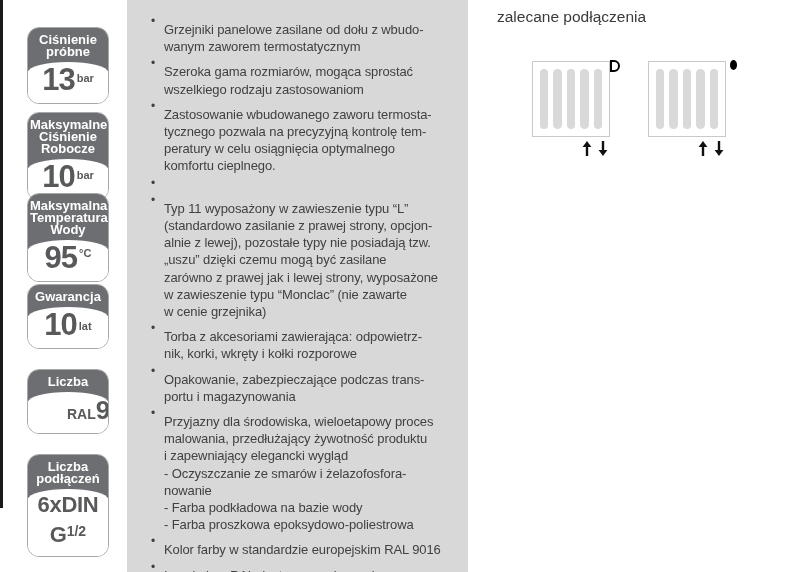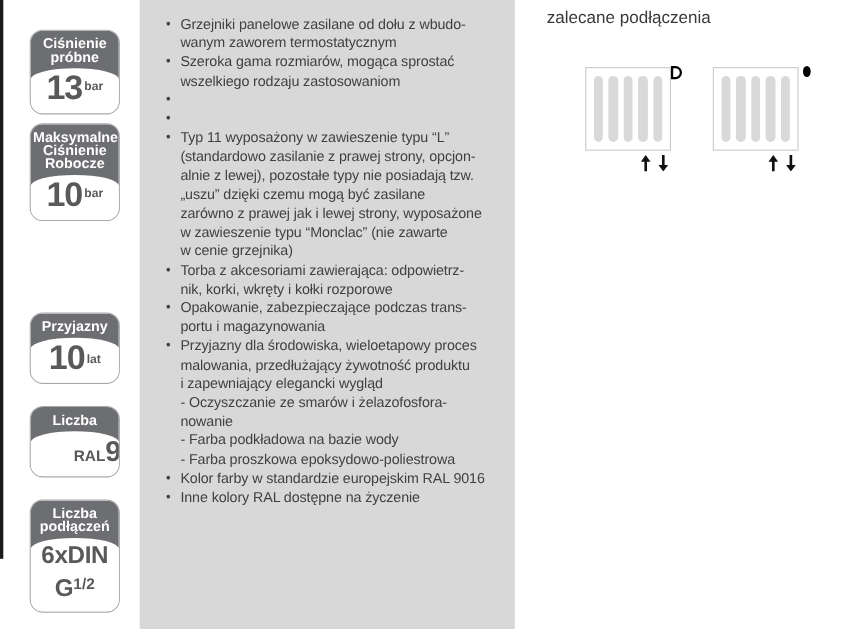--- a/index.html
+++ b/index.html
@@ -36,21 +36,21 @@
   .din-sup { font-size:14px; font-weight:bold; color:#58595b; vertical-align:super; }
 
   
   .features-panel {
     position:absolute; left:127px; top:0; width:341px; height:572px;
     background:#d8d8d8; padding:13px 8px 0 24px;
   }
   .features-list { list-style:none; }
   .features-list li { display:flex; align-items:flex-start; }
   .bullet { width:13px; flex:0 0 13px; font-size:12px; line-height:17.2px; color:#414042; }
-  .f-text { white-space:pre-line; font-size:13px; line-height:17.2px; color:#414042; letter-spacing:-0.1px; }
+  .f-text { white-space:pre-line; font-size:13px; line-height:17.2px; color:#414042; letter-spacing:-0.1px;margin-top:8px; }
 
   
   .conn-title {
     position:absolute; left:497px; top:8px;
     font-size:15.5px; font-weight:normal; color:#3a3a3c;
   }
   .radiator {
     position:absolute; top:61px; width:78px; height:76px;
     background:#ffffff; border:1px solid #c9c9c9;
     display:flex; gap:5px; padding:7px 7px;
@@ -87,23 +87,31 @@
 
   <div class="badge" style="top:112px">
     <div class="badge-header">Maksymalne
 Ciśnienie
 Robocze</div>
     <div class="badge-body">
       <span class="val">10</span><span class="unit u-high">bar</span>
     </div>
   </div>
 
+  <div class="badge" style="top:193px">
+    <div class="badge-header">Maksymalna
+Temperatura
+Wody</div>
+    <div class="badge-body">
+      <span class="val">95</span><span class="unit u-higher">°C</span>
+    </div>
+  </div>
 
   <div class="badge" style="top:284px">
-    <div class="badge-header">Przyjazny</div>
+    <div class="badge-header">Gwarancja</div>
     <div class="badge-body">
       <span class="val">10</span><span class="unit u-mid">lat</span>
     </div>
   </div>
 
   <div class="badge" style="top:369px">
     <div class="badge-header">Liczba</div>
     <div class="badge-body">
       <span class="prefix">RAL</span><span class="val val-ral">9016</span>
     </div>
@@ -124,20 +132,24 @@
           <span class="f-text">Grzejniki panelowe zasilane od dołu z wbudo-
 wanym zaworem termostatycznym</span>
         </li>
       <li>
           <span class="bullet">•</span>
           <span class="f-text">Szeroka gama rozmiarów, mogąca sprostać
 wszelkiego rodzaju zastosowaniom</span>
         </li>
       <li>
           <span class="bullet">•</span>
+          <span class="f-text">Zastosowanie wbudowanego zaworu termosta-
+tycznego pozwala na precyzyjną kontrolę tem-
+peratury w celu osiągnięcia optymalnego
+komfortu cieplnego.</span>
         </li>
       <li>
           <span class="bullet">•</span>
         </li>
       <li>
           <span class="bullet">•</span>
           <span class="f-text">Typ 11 wyposażony w zawieszenie typu “L”
 (standardowo zasilanie z prawej strony, opcjon-
 alnie z lewej), pozostałe typy nie posiadają tzw.
 „uszu” dzięki czemu mogą być zasilane

